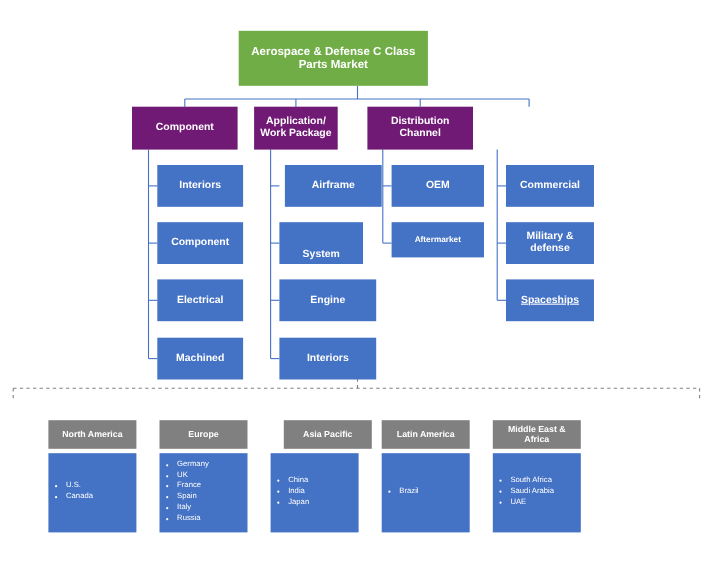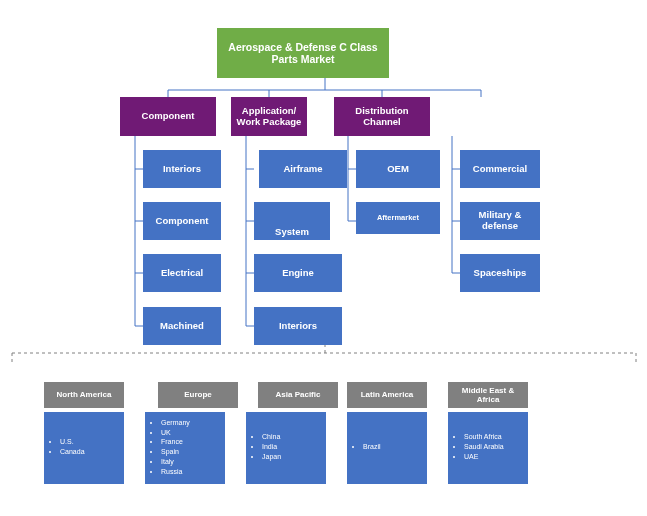--- a/index.html
+++ b/index.html
@@ -180,35 +180,35 @@
   <div class="node small-node" style="left:356px; top:202px; width:84px; height:32px;">
     <span>Aftermarket</span>
   </div>
 
   <div class="node sub-node" style="left:460px; top:150px; width:80px; height:38px;">
     <span>Commercial</span>
   </div>
   <div class="node sub-node" style="left:460px; top:202px; width:80px; height:38px;">
     <span>Military &amp; defense</span>
   </div>
-  <div class="node sub-node" style="left:460px; top:254px; width:80px; height:38px;">
+  <div class="node sub-node" style="left:460px; top:254px; width:80px; height:38px;text-decoration:underline;">
     <span>Spaceships</span>
   </div>
 
   <div class="region-head" style="left:44px; top:382px; width:80px; height:26px;">
     <span>North America</span>
   </div>
   <div class="region-body" style="left:44px; top:412px; width:80px; height:72px;">
     <ul>
       <li>U.S.</li>
       <li>Canada</li>
     </ul>
   </div>
 
-  <div class="region-head" style="left:145px; top:382px; width:80px; height:26px;margin-left:13px;">
+  <div class="region-head" style="left:145px; top:382px; width:80px; height:26px;">
     <span>Europe</span>
   </div>
   <div class="region-body" style="left:145px; top:412px; width:80px; height:72px;">
     <ul>
       <li>Germany</li>
       <li>UK</li>
       <li>France</li>
       <li>Spain</li>
       <li>Italy</li>
       <li>Russia</li>

